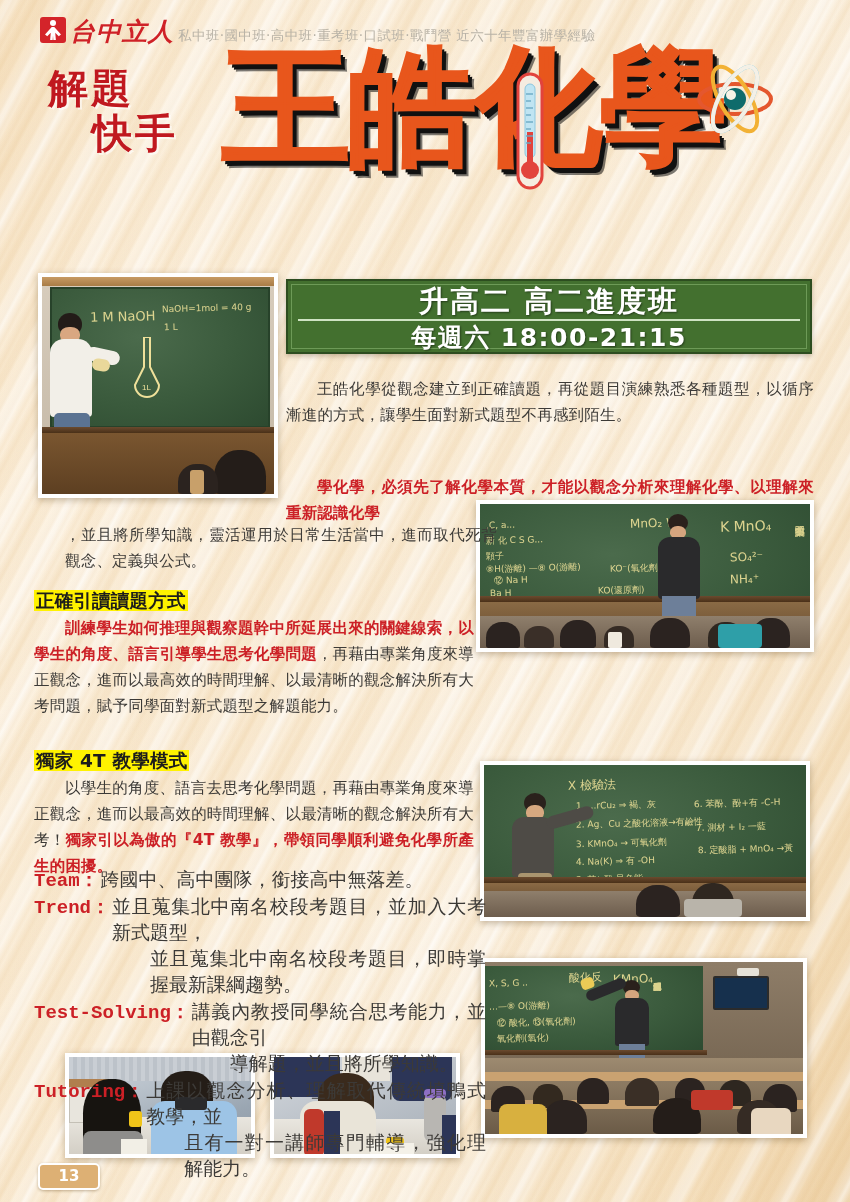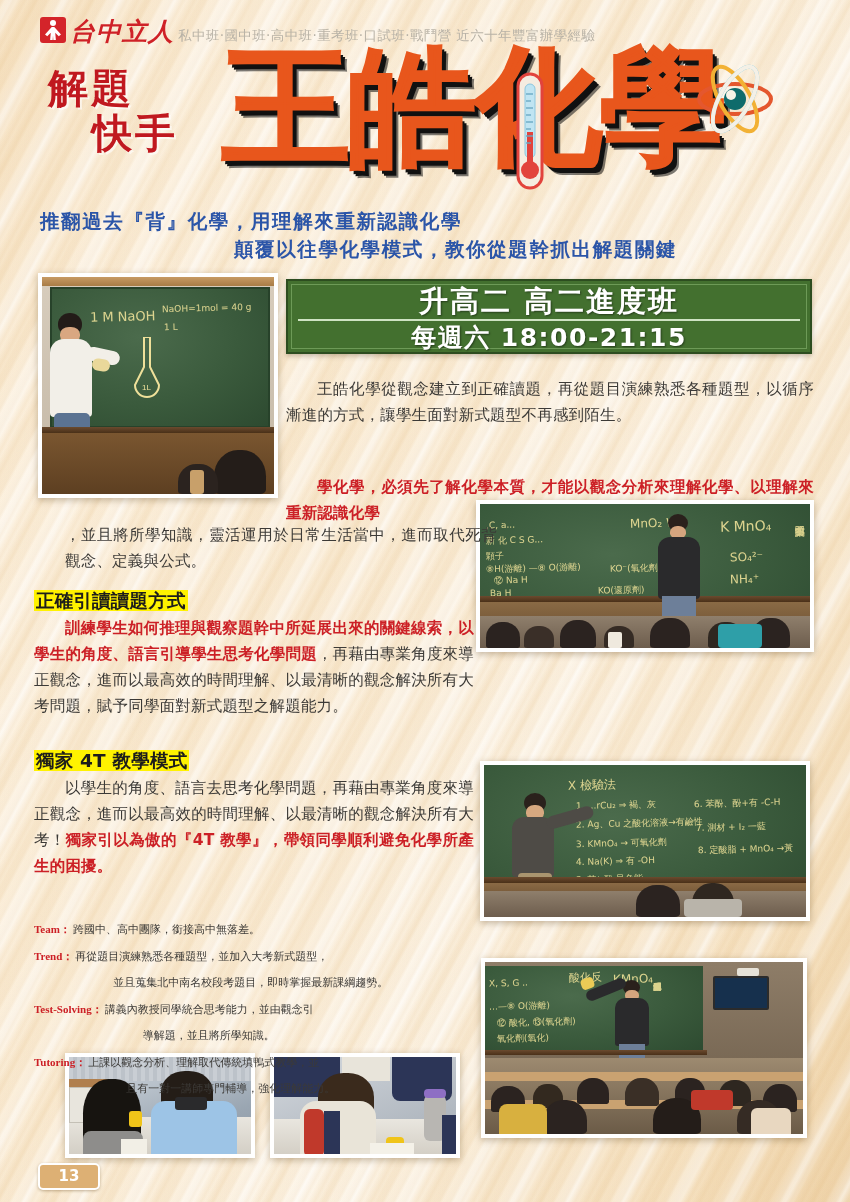--- a/index.html
+++ b/index.html
@@ -281,25 +281,25 @@
   .p-intro { left: 286px; top: 376px; width: 528px; }
   .sec2-head { left: 286px; top: 446px; width: 528px; }
   .sec2-a { left: 286px; top: 474px; width: 528px; }
   .sec2-b { left: 32px; top: 522px; width: 432px; margin-left: 33px; }
   .sec3 { left: 34px; top: 588px; width: 440px; }
   .sec4 { left: 34px; top: 748px; width: 440px; }
 
   
   .tlist {
     position: absolute;
-    left: 34px; top: 916px;
+    left: 34px; top: 868px;
     width: 452px;
     z-index: 5;
-    font-family: Liberation Serif, serif;
-    font-size: 11px;
+    font-family: Liberation Mono, monospace;
+    font-size: 19px;
     line-height: 26px;
     color: #3c3a37;
   }
   .trow { display: flex; align-items: flex-start; margin-bottom: 1px; }
   .tkey {
     color: #cc2026;
     font-weight: bold;
     white-space: nowrap;
     flex: 0 0 auto;
     padding-right: 2px;
@@ -367,24 +367,20 @@
         <ellipse cx="41" cy="41" rx="36" ry="15" stroke="#e4572e" transform="rotate(0 41 41)"></ellipse>
         <ellipse cx="41" cy="41" rx="36" ry="15" stroke="#f2b134" transform="rotate(60 41 41)"></ellipse>
         <ellipse cx="41" cy="41" rx="36" ry="15" stroke="#6fc2e0" transform="rotate(120 41 41)"></ellipse>
         <ellipse cx="41" cy="41" rx="15" ry="36" stroke="#f4f0e6" transform="rotate(30 41 41)"></ellipse>
       </g>
       <circle cx="41" cy="41" r="11" fill="#0e6b6b"></circle>
       <circle cx="37" cy="37" r="5" fill="#f7f2e6"></circle>
     </svg>
   </div>
 
-  <div class="subtitle">
-    <span class="s1">推翻過去『背』化學，用理解來重新認識化學</span>
-    <span class="s2">顛覆以往學化學模式，教你從題幹抓出解題關鍵</span>
-  </div>
 
   <div class="photo" style="left:38px; top:273px; width:240px; height:225px;">
     <div style="position:absolute;inset:0;background:linear-gradient(#d8cdbd,#c2b6a4);"></div>
     <div style="position:absolute;left:0;right:0;top:0;height:9px;background:linear-gradient(#c79a63,#a87c46);"></div>
     <div class="board" style="top:10px;left:8px;right:4px;bottom:66px;border:2px solid #27422a;"></div>
     <div class="chalk" style="left:48px; top:32px; font-size:13px;">1 M NaOH</div>
     <div class="chalk" style="left:120px; top:26px; font-size:9px;">NaOH=1mol = 40 g</div>
     <div class="chalk" style="left:122px; top:45px; font-size:9px;">1 L</div>
     <svg style="position:absolute;left:90px;top:60px;width:30px;height:62px;" viewBox="0 0 30 62">
       <path d="M12 0 L12 30 L3 48 A12 12 0 1 0 27 48 L18 30 L18 0 Z" fill="none" stroke="#efe09a" stroke-width="2"></path>
@@ -492,21 +488,21 @@
     <div style="position:absolute;left:200px;bottom:0;width:58px;height:18px;background:#b9b4aa;border-radius:4px;"></div>
   </div>
 
   <div class="tlist">
     <div class="trow">
       <span class="tkey">Team：</span>
       <span class="tval"><span>跨國中、高中團隊，銜接高中無落差。</span></span>
     </div>
     <div class="trow">
       <span class="tkey">Trend：</span>
-      <span class="tval"><span>再從題目演練熟悉各種題型，並加入大考新式題型，</span><span class="cont">並且蒐集北中南名校段考題目，即時掌握最新課綱趨勢。</span></span>
+      <span class="tval"><span>並且蒐集北中南名校段考題目，並加入大考新式題型，</span><span class="cont">並且蒐集北中南名校段考題目，即時掌握最新課綱趨勢。</span></span>
     </div>
     <div class="trow">
       <span class="tkey">Test-Solving：</span>
       <span class="tval"><span>講義內教授同學統合思考能力，並由觀念引</span><span class="cont">導解題，並且將所學知識。</span></span>
     </div>
     <div class="trow">
       <span class="tkey">Tutoring：</span>
       <span class="tval"><span>上課以觀念分析、理解取代傳統填鴨式教學，並</span><span class="cont">且有一對一講師專門輔導，強化理解能力。</span></span>
     </div>
   </div>

